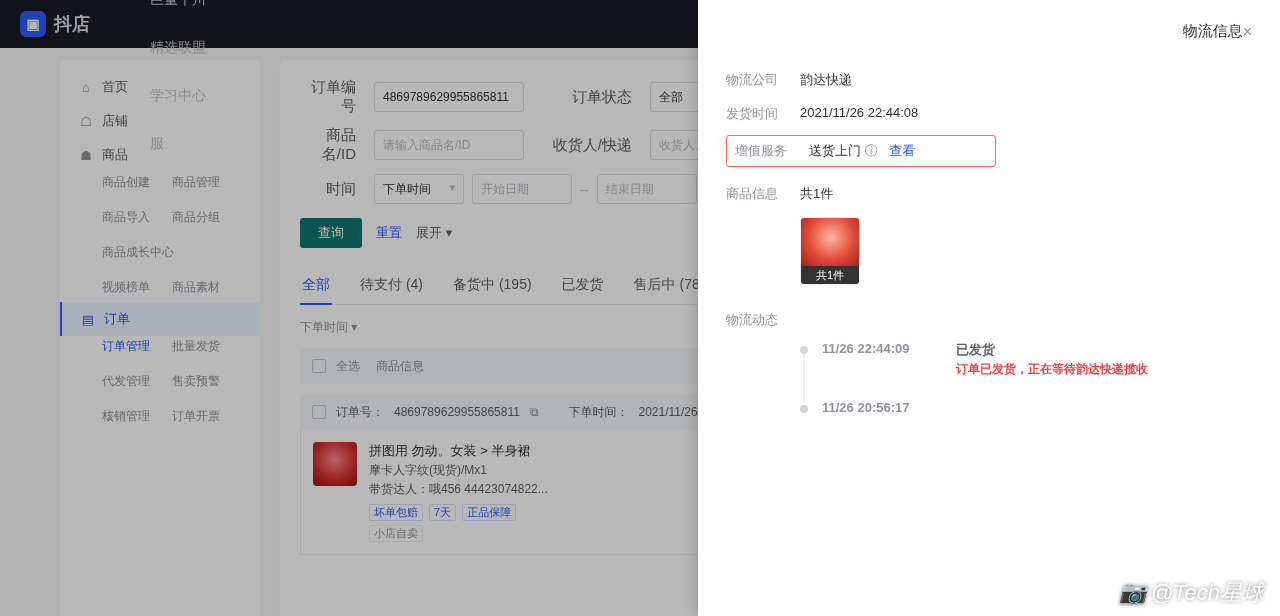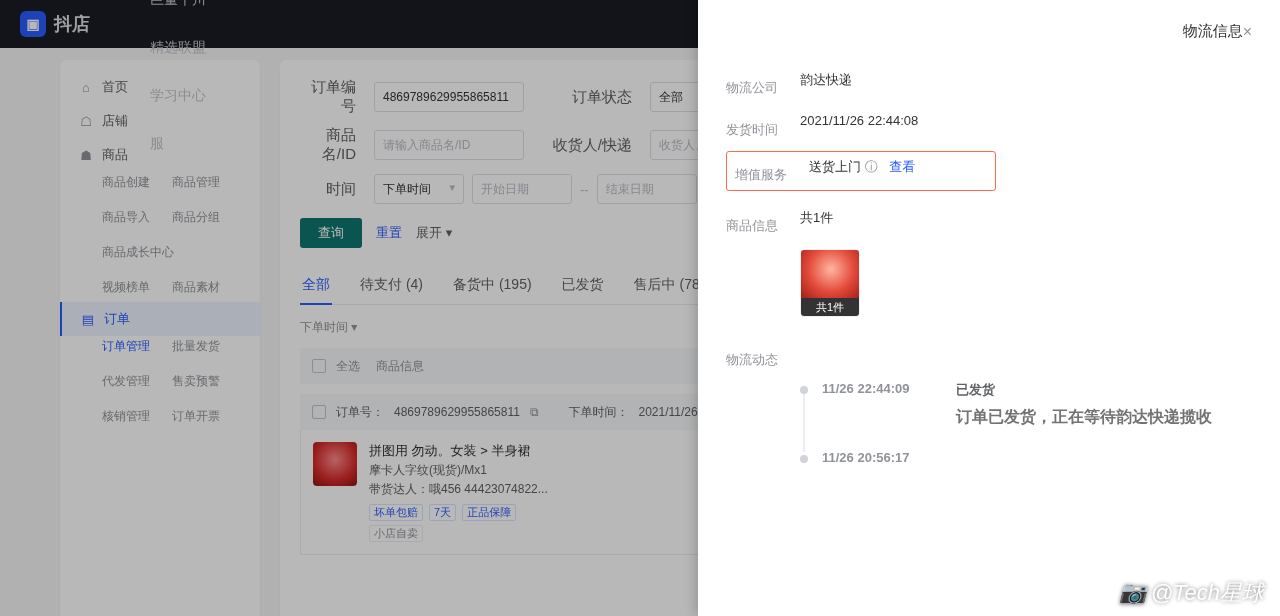--- a/index.html
+++ b/index.html
@@ -50,34 +50,34 @@
   .bd { font-size:11px; border:1px solid #dbe4ff; color:#2a5cff; padding:0 4px; border-radius:2px;}
   .price-col { width:80px; text-align:center; font-size:12px; color:#333;}
   .status-col { width:70px; text-align:center; font-size:12px; color:#606266;}
   
   .dim { position:absolute; inset:0; background:rgba(0,0,0,.28); z-index:5;}
   
   .drawer { position:absolute; right:0; top:0; width:582px; height:616px; background:#fff; z-index:10; box-shadow:-2px 0 12px rgba(0,0,0,.2); padding:22px 28px; overflow:hidden;}
   .drawer-h { display:flex; justify-content:flex-end; align-items:center; font-size:15px; color:#333; margin-bottom:22px;}
   .drawer-close { font-size:16px; color:#909399; cursor:pointer;}
   .kv { display:flex; align-items:flex-start; padding:8px 0; font-size:13px;}
-  .kv .k { width:74px; color:#909399;margin-top:8px; }
+  .kv .k { width:74px; color:#909399; }
   .kv .v { color:#333; }
   .kv.hl { border:1px solid #ff6a4d; border-radius:3px; padding:6px 8px; margin:4px 0 10px 0; width:270px;}
   .kv .link { color:#2a5cff; cursor:pointer; margin-left:8px;}
   .goods-img { margin-top:6px; width:60px; border:1px solid #f0f0f0; border-radius:4px; overflow:hidden;}
   .goods-img .apple { width:60px; height:48px; background:radial-gradient(circle at 50% 40%, #ffb5a0 0%, #e24a3a 55%, #a11e18 100%);}
   .goods-img .cap { background:rgba(0,0,0,.8); color:#fff; font-size:11px; text-align:center; line-height:18px;}
   .timeline { margin-left:74px; margin-top:4px;font-weight:bold;}
   .tl-item { display:flex; gap:14px; position:relative; padding-bottom:22px;}
   .tl-dot { width:8px; height:8px; border-radius:50%; background:#d0d3d8; margin-top:5px; flex:none; position:relative; z-index:1;}
   .tl-item:not(:last-child)::before { content:""; position:absolute; left:3px; top:12px; bottom:-2px; width:2px; background:#ebeef5;}
   .tl-time { width:120px; color:#909399;}
   .tl-body .tl-title { color:#606266; }
-  .tl-body .tl-desc { color:#737373; font-size:16px; margin-top:8px;}
+  .tl-body .tl-desc { color:#ef4444; font-size:12px; margin-top:2px;}
   
   .wm { position:absolute; right:16px; bottom:8px; z-index:20; color:#fff; font-size:22px; font-style:italic; text-shadow:0 0 4px rgba(0,0,0,.6); opacity:.9; display:flex; align-items:center; gap:4px;}
 
 </style>
 </head>
 <body>
 
 <div class="topbar">
   <div class="logo">
     <span class="logo-badge">▣</span>

